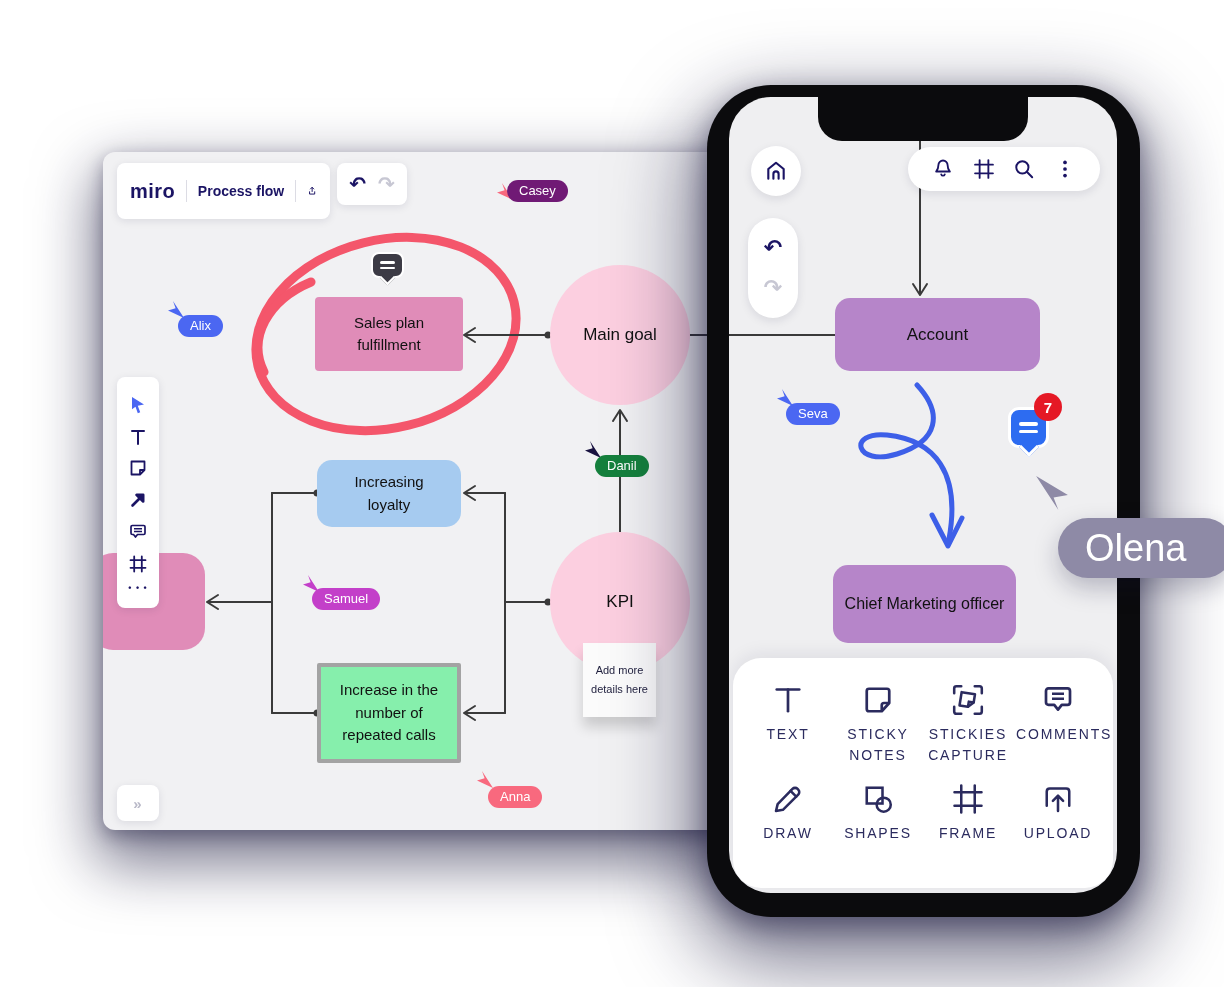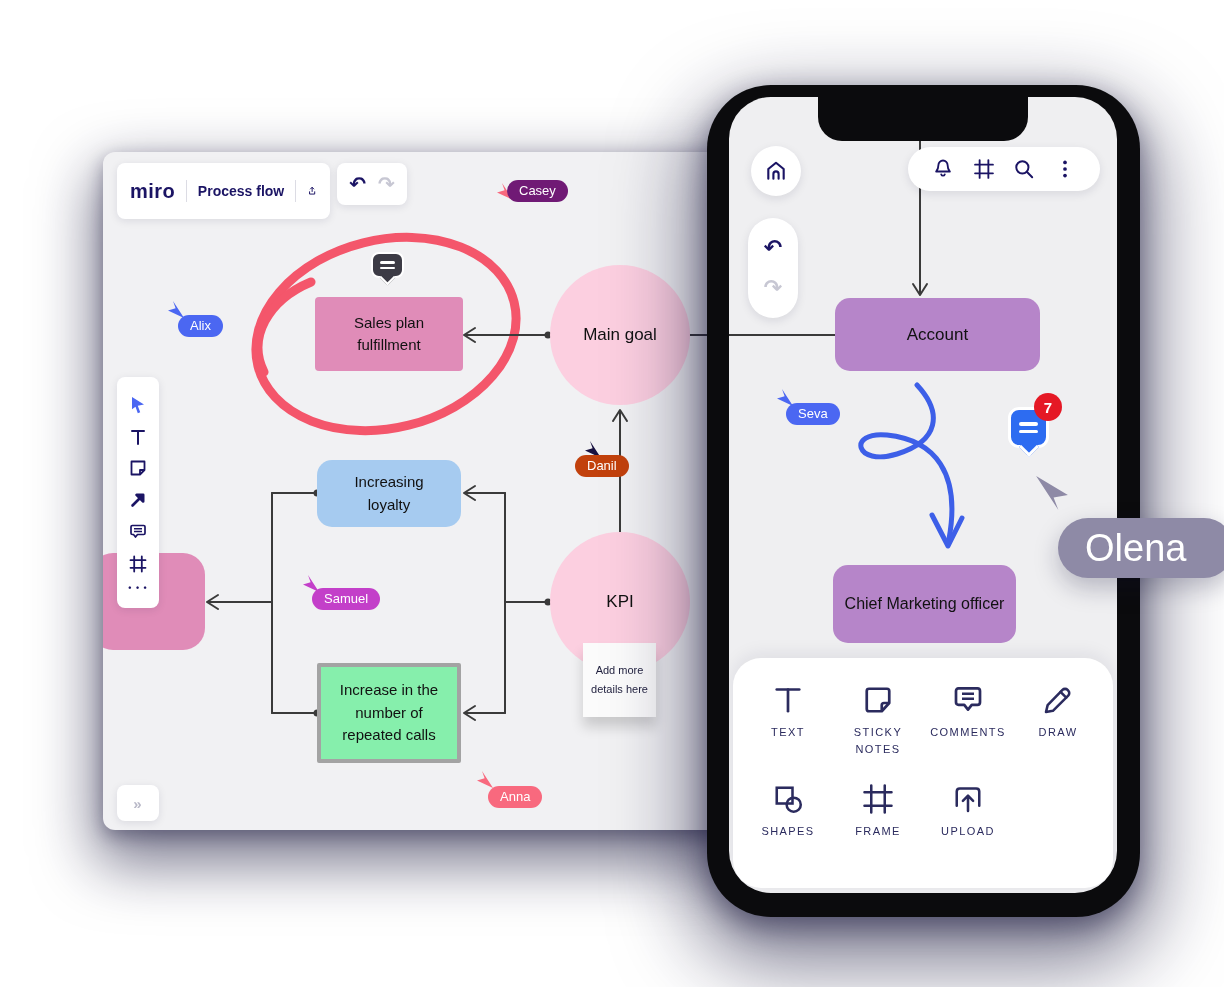--- a/index.html
+++ b/index.html
@@ -62,21 +62,21 @@
     background:#3c3b45; border-right:2.5px solid #fff; border-bottom:2.5px solid #fff;
     transform:rotate(45deg); }
 
   
   .cursor { position:absolute; z-index:8; }
   .cursor svg { display:block; }
   .cursor-pill { position:absolute; z-index:8; color:#fff; font-size:13px;
     padding:3px 12px 4px; border-radius:13px; white-space:nowrap; }
   .pill-casey { left:404px; top:28px; background:#701a75; }
   .pill-alix  { left:75px;  top:163px; background:#4b67f2; }
-  .pill-danil { left:472px; top:303px; background:#c2410c; }
+  .pill-danil { left:492px; top:303px; background:#15803d; }
   .pill-samuel{ left:209px; top:436px; background:#c33fc9; }
   .pill-anna  { left:385px; top:634px; background:#f8697e; }
 
   
   .phone { position:absolute; left:707px; top:85px; width:433px; height:832px; z-index:20;
     background:#0b0b0d; border-radius:64px;
     box-shadow:0 32px 80px 14px rgba(16,14,52,.55), 0 10px 28px rgba(16,14,52,.45); }
   .phone-screen { position:absolute; left:22px; top:12px; width:388px; height:796px;
     background:#efeff1; border-radius:42px; overflow:hidden; }
   .phone-svg { position:absolute; left:0; top:0; z-index:1; }
@@ -117,21 +117,21 @@
     display:flex; align-items:center; padding-left:27px;
     box-shadow:0 10px 24px rgba(16,14,52,.25); }
 
   
   .tool-panel { position:absolute; left:4px; top:561px; width:380px; height:230px; z-index:6;
     background:#ffffff; border-radius:28px; box-shadow:0 -4px 18px rgba(20,20,60,.08);
     display:grid; grid-template-columns:repeat(4,1fr); grid-template-rows:1fr 1fr;
     padding:24px 10px 14px; row-gap:6px; }
   .tool-cell { display:flex; flex-direction:column; align-items:center; }
   .tool-cell svg { width:36px; height:36px; display:block; }
-  .tool-label { margin-top:6px; font-size:11px; letter-spacing:.13em; color:#2b2b5e;
+  .tool-label { margin-top:6px; font-size:14px; letter-spacing:.13em; color:#2b2b5e;
     text-align:center; line-height:1.5; max-width:84px; }
 </style>
 </head>
 <body>
 
 <div class="stage">
 
   <section class="board-window">
 
     <svg class="board-svg" width="637" height="678" viewBox="0 0 637 678">
@@ -388,20 +388,35 @@
           <svg viewBox="0 0 24 24">
             <g stroke="#2b2b5e" stroke-width="1.8" fill="none" stroke-linejoin="round">
               <path d="M4.5 6 q0-1.5 1.5-1.5 h12 q1.5 0 1.5 1.5 v8 l-5 5.5 h-8.5 q-1.5 0-1.5-1.5 Z"></path>
               <path d="M14.5 19.5 v-4 q0-1.5 1.5-1.5 h3.5"></path>
             </g>
           </svg>
           <span class="tool-label">STICKY NOTES</span>
         </div>
         <div class="tool-cell">
           <svg viewBox="0 0 24 24">
+            <g stroke="#2b2b5e" stroke-width="1.7" fill="none" stroke-linejoin="round" stroke-linecap="round">
+              <path d="M2.8 7.5 V4.3 Q2.8 2.8 4.3 2.8 H7.5"></path>
+              <path d="M16.5 2.8 H19.7 Q21.2 2.8 21.2 4.3 V7.5"></path>
+              <path d="M21.2 16.5 V19.7 Q21.2 21.2 19.7 21.2 H16.5"></path>
+              <path d="M7.5 21.2 H4.3 Q2.8 21.2 2.8 19.7 V16.5"></path>
+              <g transform="rotate(9 12 12)">
+                <path d="M7 7.5 h9 v5.5 l-3.3 3.5 h-5.7 Z"></path>
+                <path d="M12.7 16.5 v-3.5 h3.3"></path>
+              </g>
+            </g>
+          </svg>
+          <span class="tool-label">STICKIES CAPTURE</span>
+        </div>
+        <div class="tool-cell">
+          <svg viewBox="0 0 24 24">
             <g stroke="#2b2b5e" stroke-width="1.8" fill="none" stroke-linejoin="round">
               <path d="M4 6 q0-1.7 1.7-1.7 h12.6 q1.7 0 1.7 1.7 v7.5 q0 1.7-1.7 1.7 H14.5 l-2.5 3.2 -2.5-3.2 H5.7 q-1.7 0-1.7-1.7 Z"></path>
               <path d="M8 7.8 h8 M8 11.2 h8" stroke-width="1.6"></path>
             </g>
           </svg>
           <span class="tool-label">COMMENTS</span>
         </div>
         <div class="tool-cell">
           <svg viewBox="0 0 24 24">
             <g stroke="#2b2b5e" stroke-width="1.7" fill="none" stroke-linejoin="round" stroke-linecap="round">

